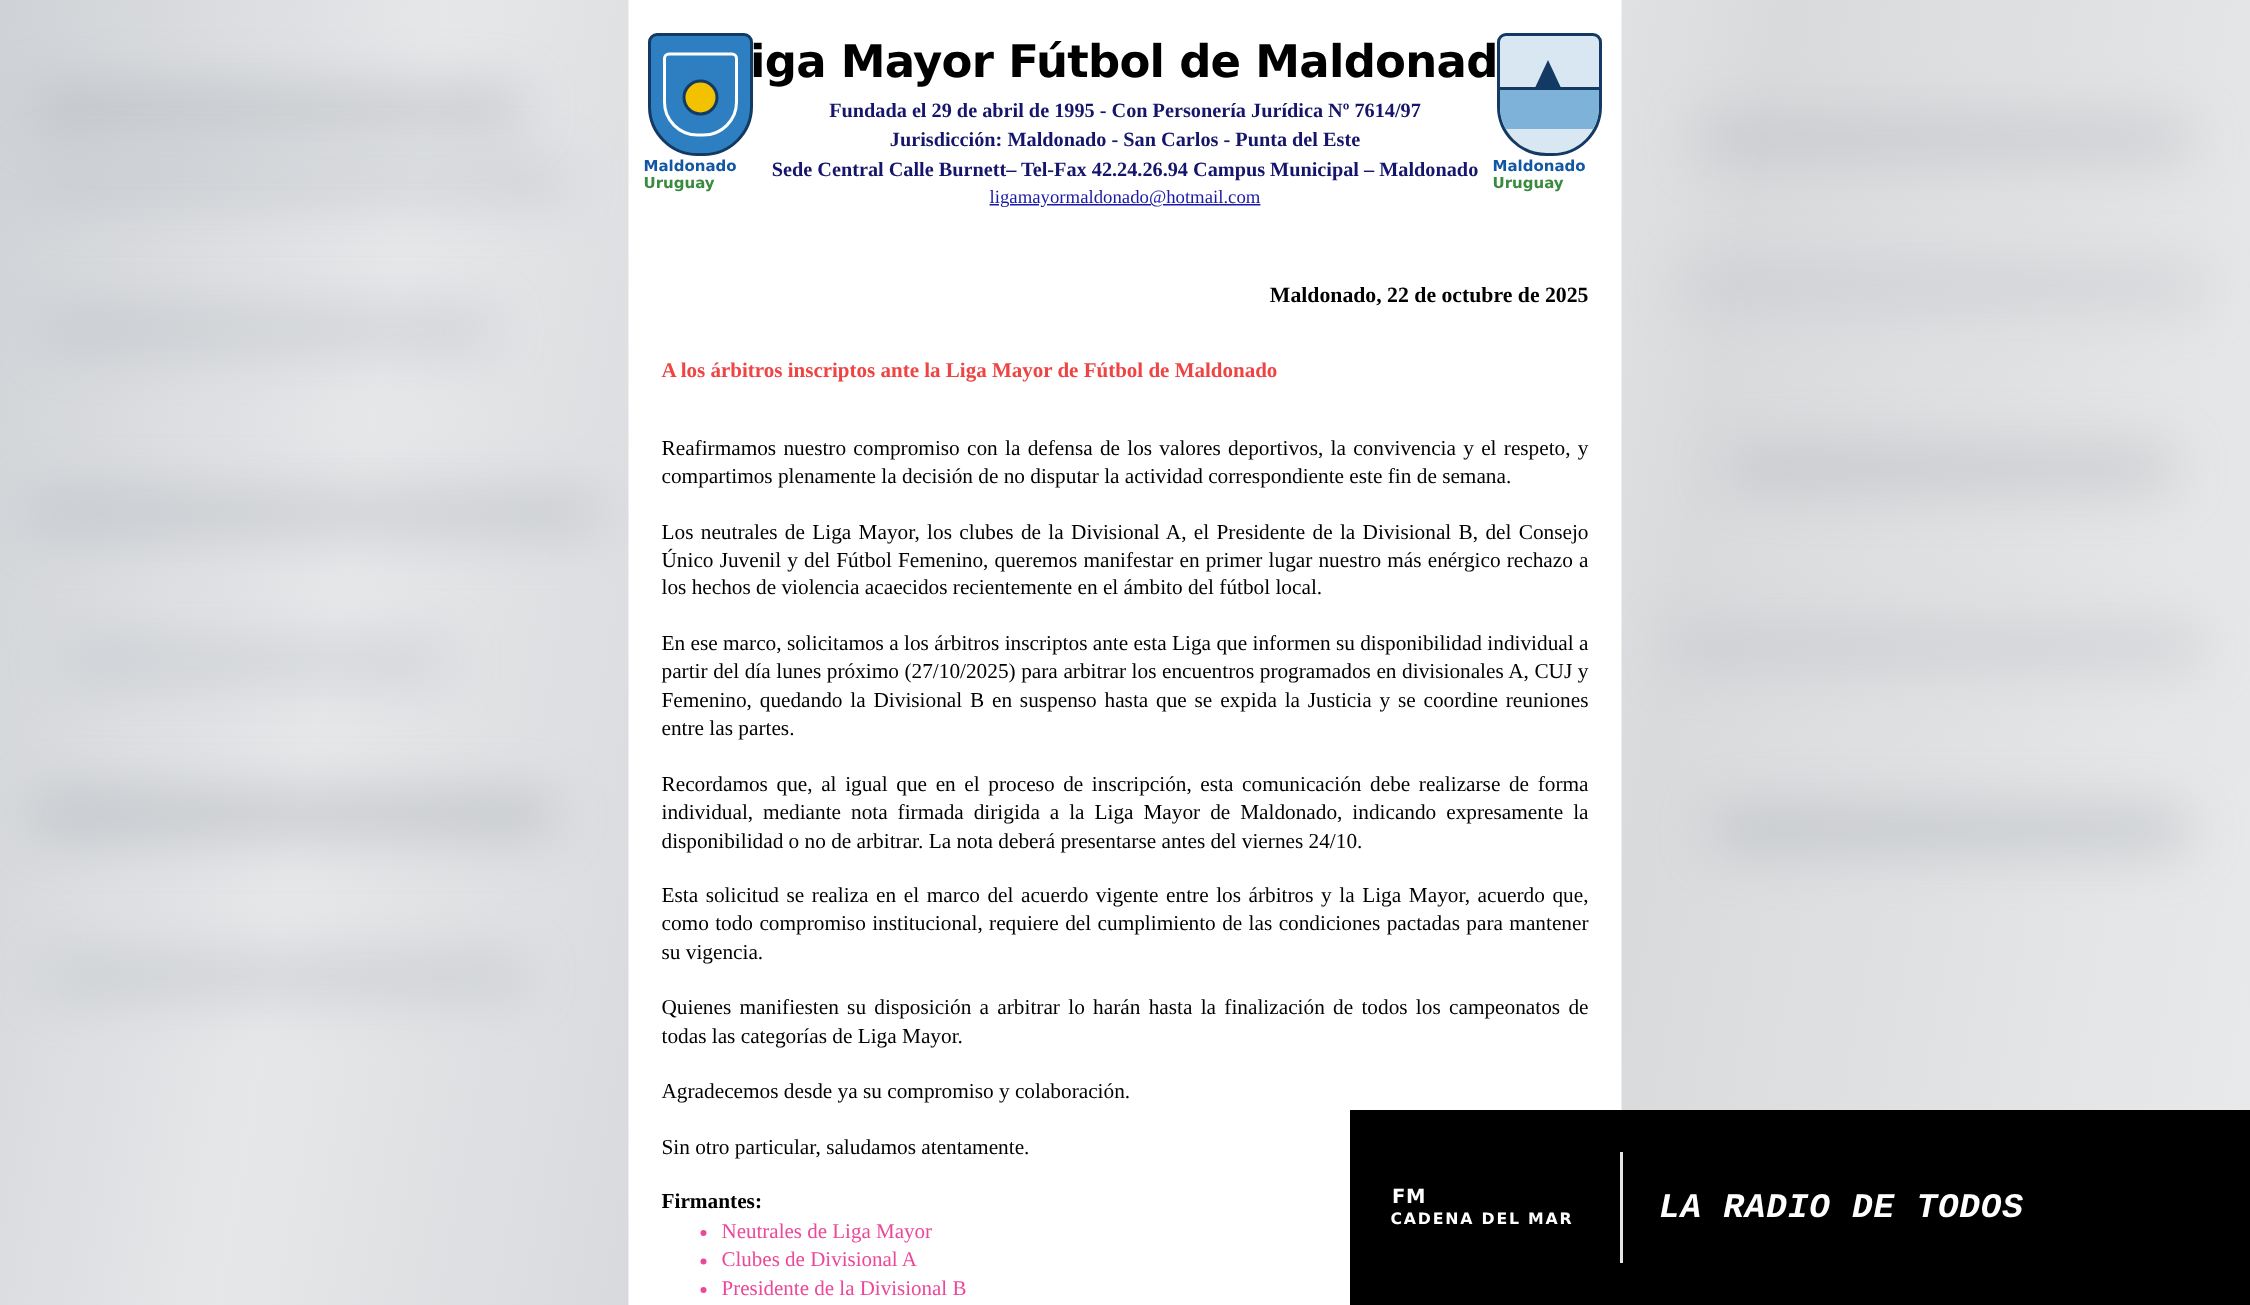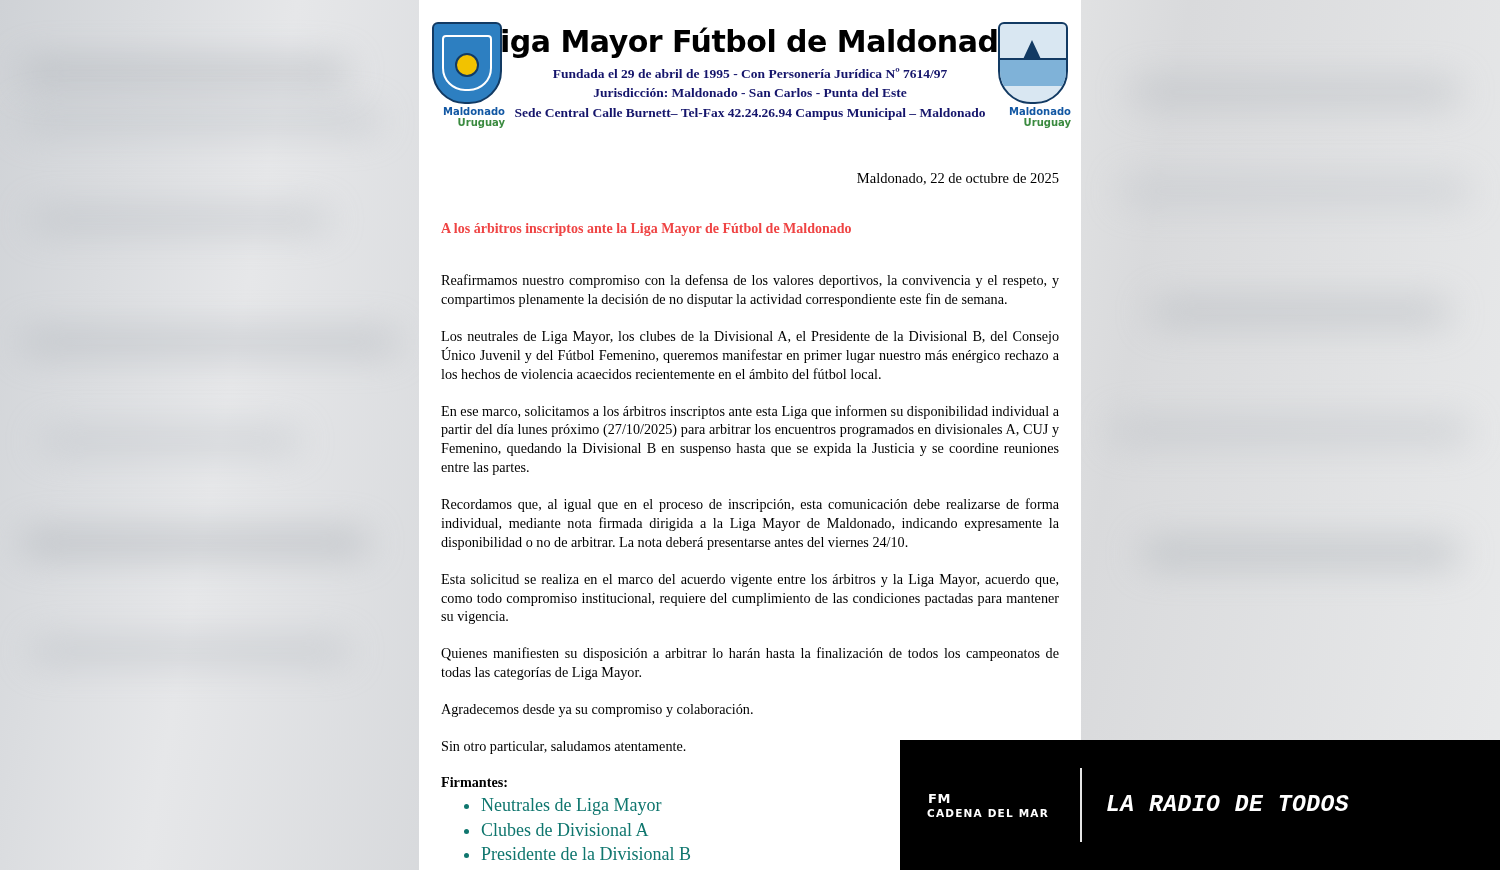--- a/index.html
+++ b/index.html
@@ -80,21 +80,21 @@
     font-size: 12.5px;
     color: #1a1aa8;
     text-decoration: underline;
     line-height: 1.5;
   }
 
   
   .crest {
     position: absolute;
     width: 76px;
-    text-align: right;
+    text-align: left;
   }
   .crest-left  { left: 10px;  top: 22px; }
   .crest-right { right: 10px; top: 22px; }
   .crest-shield {
     width: 66px;
     height: 78px;
     margin: 0 auto;
     background: #2d7fc1;
     border: 2px solid #123a63;
     border-radius: 6px 6px 33px 33px;
@@ -145,21 +145,21 @@
   }
   .crest-text span { display: block; }
   .crest-text .t2 { color: #3a8a3f; }
 
   
   .body-wrap {
     padding: 8px 22px 0 22px;
   }
   .date-line {
     text-align: right;
-    font-weight: normal;
+    font-weight: bold;
     font-size: 14.5px;
     color: #000;
     margin: 36px 0 34px 0;
   }
   .salutation {
     font-weight: bold;
     font-size: 14px;
     color: #ef4444;
     margin: 0 0 34px 0;
   }
@@ -175,23 +175,23 @@
     font-size: 14.2px;
     margin: 6px 0 2px 0;
     color: #000;
   }
   ul.signers {
     margin: 0;
     padding-left: 40px;
     list-style: disc;
   }
   ul.signers li {
-    font-size: 18px;
+    font-size: 14px;
     line-height: 1.38;
-    color: #0f766e;
+    color: #ec4899;
   }
 
   
   .banner {
     position: absolute;
     right: 0;
     bottom: 0;
     width: 600px;
     height: 130px;
     background: #000000;
@@ -284,20 +284,21 @@
       <div class="crest-text">
         <span class="t1">Maldonado</span>
         <span class="t2">Uruguay</span>
       </div>
     </div>
 
     <div class="lh-title">Liga Mayor Fútbol de Maldonado</div>
     <div class="lh-sub">Fundada el 29 de abril de 1995  - Con Personería Jurídica Nº 7614/97</div>
     <div class="lh-sub">Jurisdicción: Maldonado - San Carlos - Punta del Este</div>
     <div class="lh-sub">Sede Central Calle Burnett– Tel-Fax   42.24.26.94 Campus Municipal – Maldonado</div>
+    <div class="lh-mail">ligamayormaldonado@hotmail.com</div>
   </div>
 
   <div class="body-wrap">
     <div class="date-line">Maldonado, 22 de octubre de 2025</div>
     <div class="salutation">A los árbitros inscriptos ante la Liga Mayor de Fútbol de Maldonado</div>
 
     <p class="par">Reafirmamos nuestro compromiso con la defensa de los valores deportivos, la convivencia y el respeto, y compartimos plenamente la decisión de no disputar la actividad correspondiente este fin de semana.</p>
     <p class="par">Los neutrales de Liga Mayor, los clubes de la Divisional A, el Presidente de la Divisional B, del Consejo Único Juvenil y del Fútbol Femenino, queremos manifestar en primer lugar nuestro más enérgico rechazo a los hechos de violencia acaecidos recientemente en el ámbito del fútbol local.</p>
     <p class="par">En ese marco, solicitamos a los árbitros inscriptos ante esta Liga que informen su disponibilidad individual a partir del día lunes próximo (27/10/2025) para arbitrar los encuentros programados en divisionales A, CUJ y Femenino, quedando la Divisional B en suspenso hasta que se expida la Justicia y se coordine reuniones entre las partes.</p>
     <p class="par">Recordamos que, al igual que en el proceso de inscripción, esta comunicación debe realizarse de forma individual, mediante nota firmada dirigida a la Liga Mayor de Maldonado, indicando expresamente la disponibilidad o no de arbitrar. La nota deberá presentarse antes del viernes 24/10.</p>

